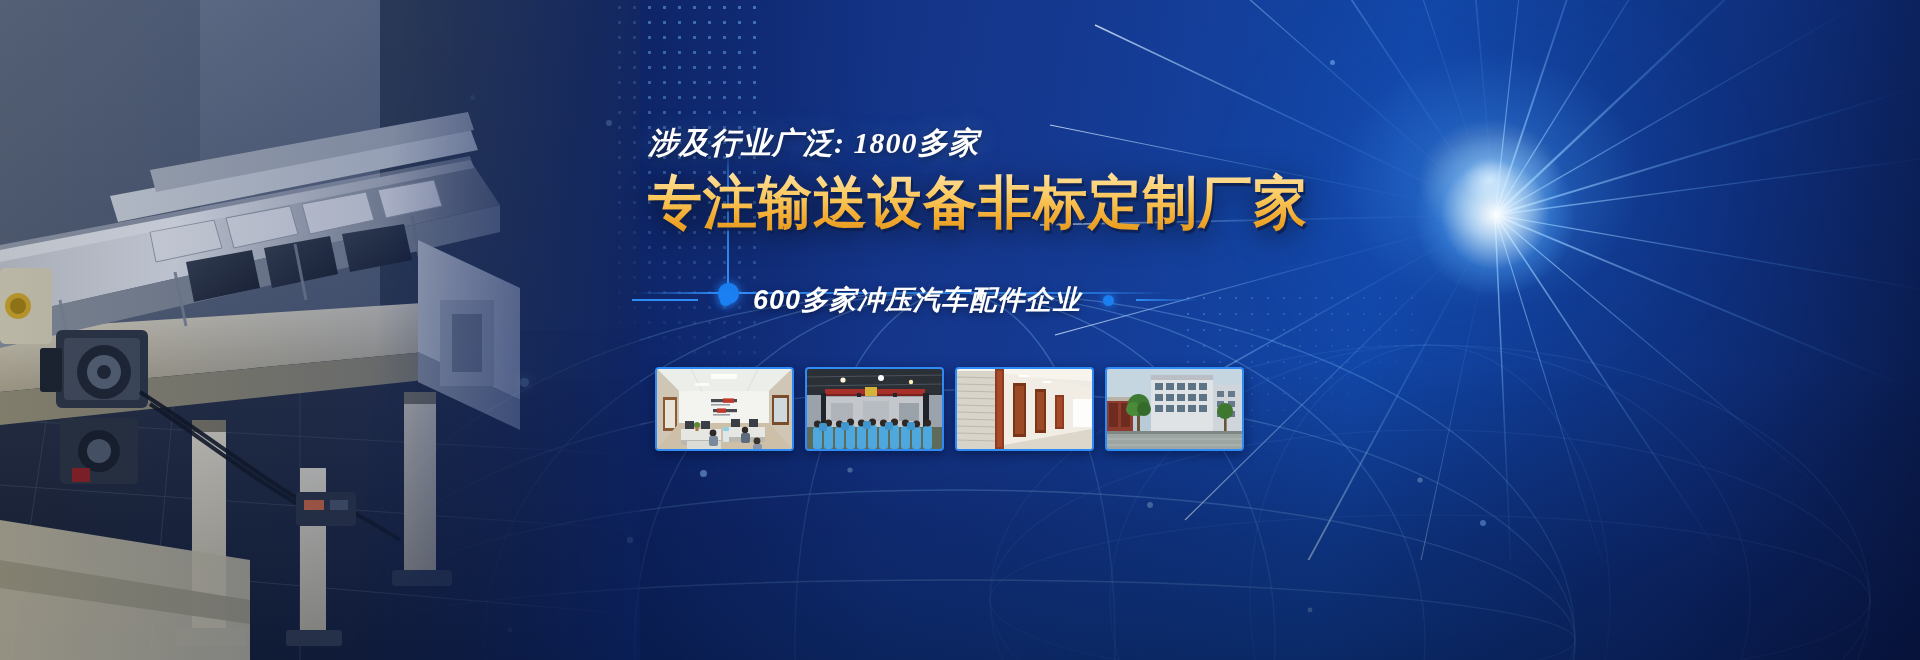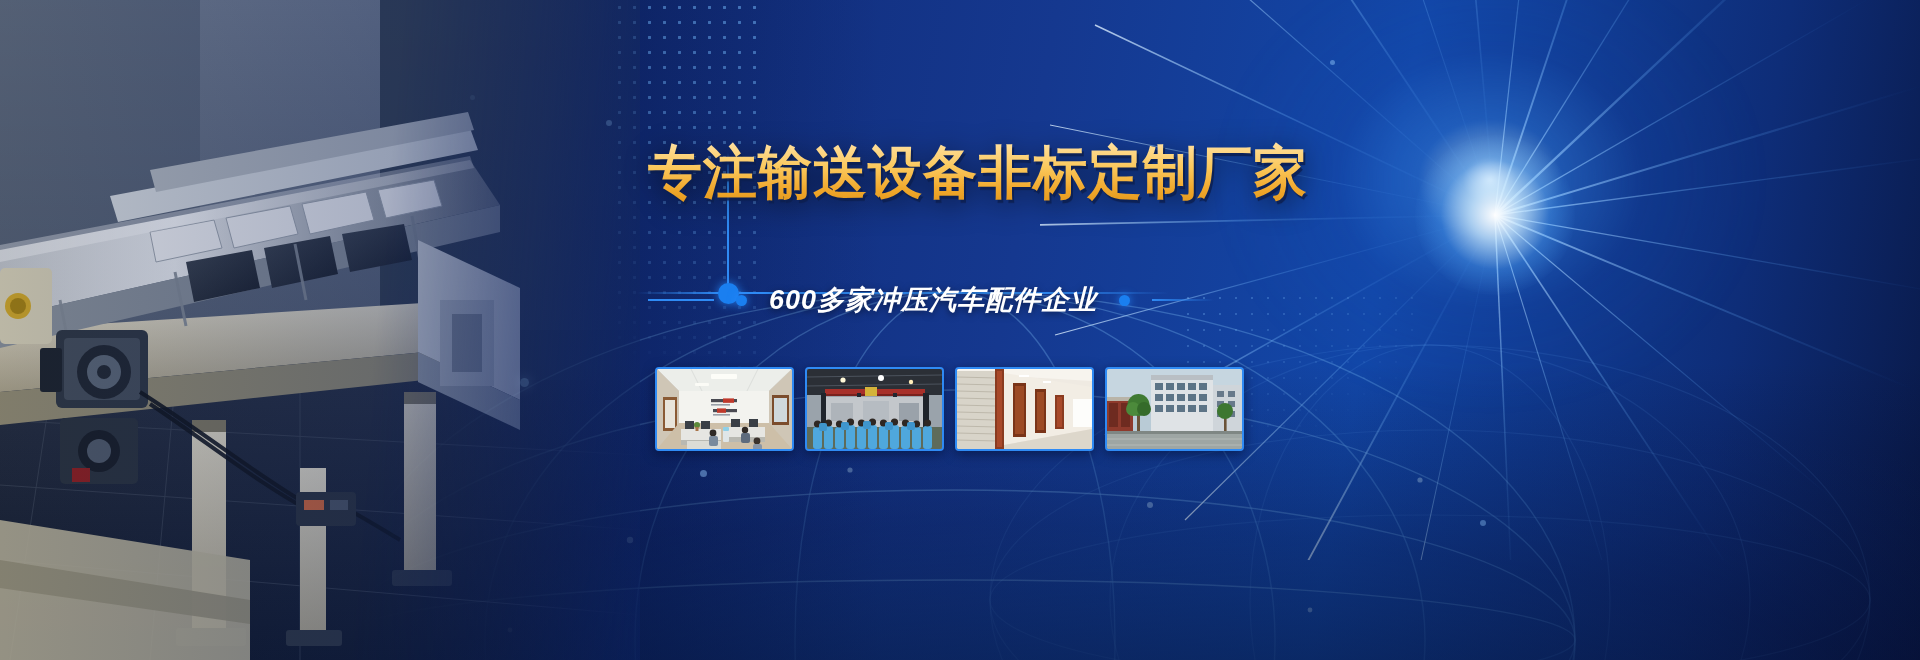--- a/index.html
+++ b/index.html
@@ -69,21 +69,21 @@
     text-shadow:0 2px 8px rgba(0,0,0,.55), 0 0 22px rgba(120,190,255,.35);
     white-space:nowrap;}
   .headline{margin-top:14px;font-family:"Liberation Sans","DejaVu Sans",sans-serif;
     font-size:54px;font-weight:900;line-height:1.05;letter-spacing:1px;
     color:#f8c24a;white-space:nowrap;
     background:linear-gradient(180deg,#ffe0a0 0%,#fbc85c 42%,#f0a82c 78%,#e59a1e 100%);
     -webkit-background-clip:text;background-clip:text;-webkit-text-fill-color:transparent;
     filter:drop-shadow(2px 3px 0 rgba(12,30,80,.85)) drop-shadow(0 4px 14px rgba(0,0,0,.45));
     transform:scaleY(1.06);transform-origin:left top;}
 
-  .subrow{position:absolute;left:648px;top:282px;display:flex;align-items:center;gap:12px;white-space:nowrap;}
+  .subrow{position:absolute;left:632px;top:282px;display:flex;align-items:center;gap:12px;white-space:nowrap;}
   .sub-dash{width:66px;height:2px;background:#2f8bf5;}
   .sub-dot{width:11px;height:11px;border-radius:50%;background:#1a7ff0;margin:0 10px;
     box-shadow:0 0 8px rgba(40,140,255,.8);}
   .subtitle{font-family:"Liberation Sans","DejaVu Sans",sans-serif;
     font-size:27px;font-weight:700;font-style:italic;color:#ffffff;letter-spacing:1px;
     text-shadow:0 2px 7px rgba(0,0,0,.5);}
   .sub-dash-r{width:62px;height:2px;background:linear-gradient(90deg,#2f8bf5,rgba(47,139,245,0));}
 
   
   .thumbs{position:absolute;left:655px;top:367px;display:flex;gap:11px;}
@@ -336,20 +336,21 @@
     </div>
     <div class="machine-tint"></div>
   </div>
 
   <div class="v-line"></div>
   <div class="h-line-left"></div>
   <div class="node"></div>
   <div class="h-line"></div>
 
   <div class="copy">
+    <div class="kicker">涉及行业广泛: 1800多家</div>
     <div class="headline">专注输送设备非标定制厂家</div>
   </div>
 
   <div class="subrow">
     <span class="sub-dash"></span>
     <span class="sub-dot"></span>
     <span class="subtitle">600多家冲压汽车配件企业</span>
     <span class="sub-dot"></span>
     <span class="sub-dash-r"></span>
   </div>

